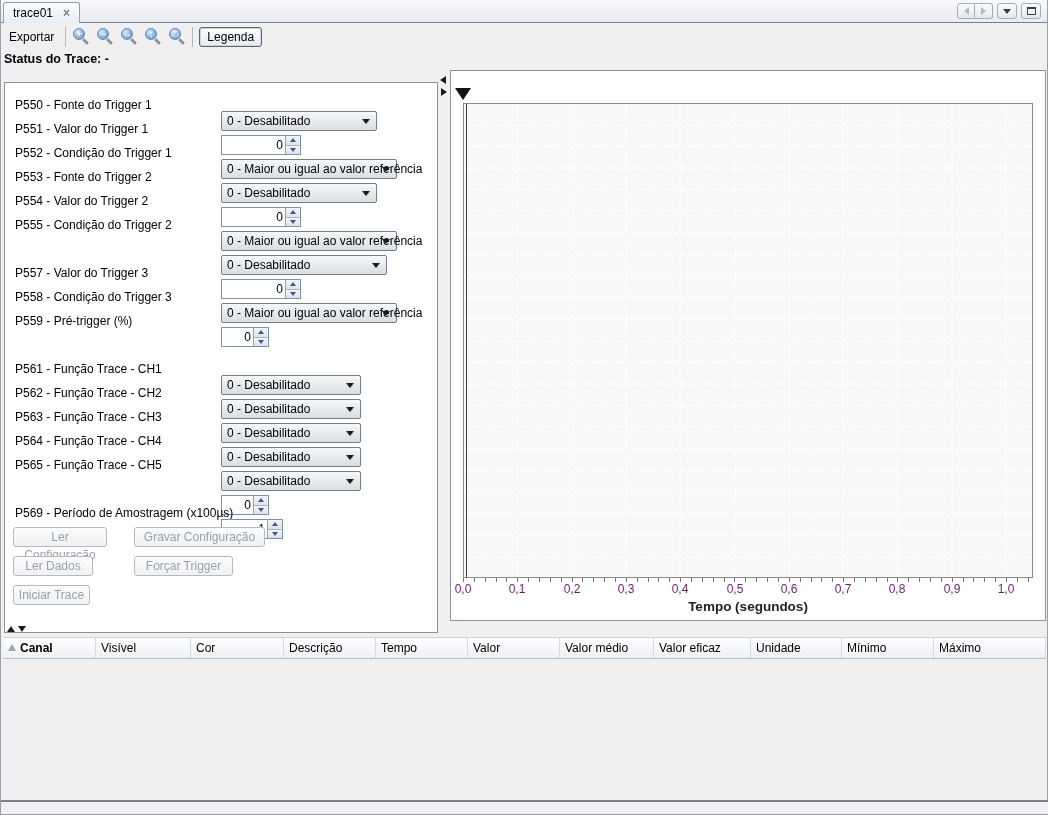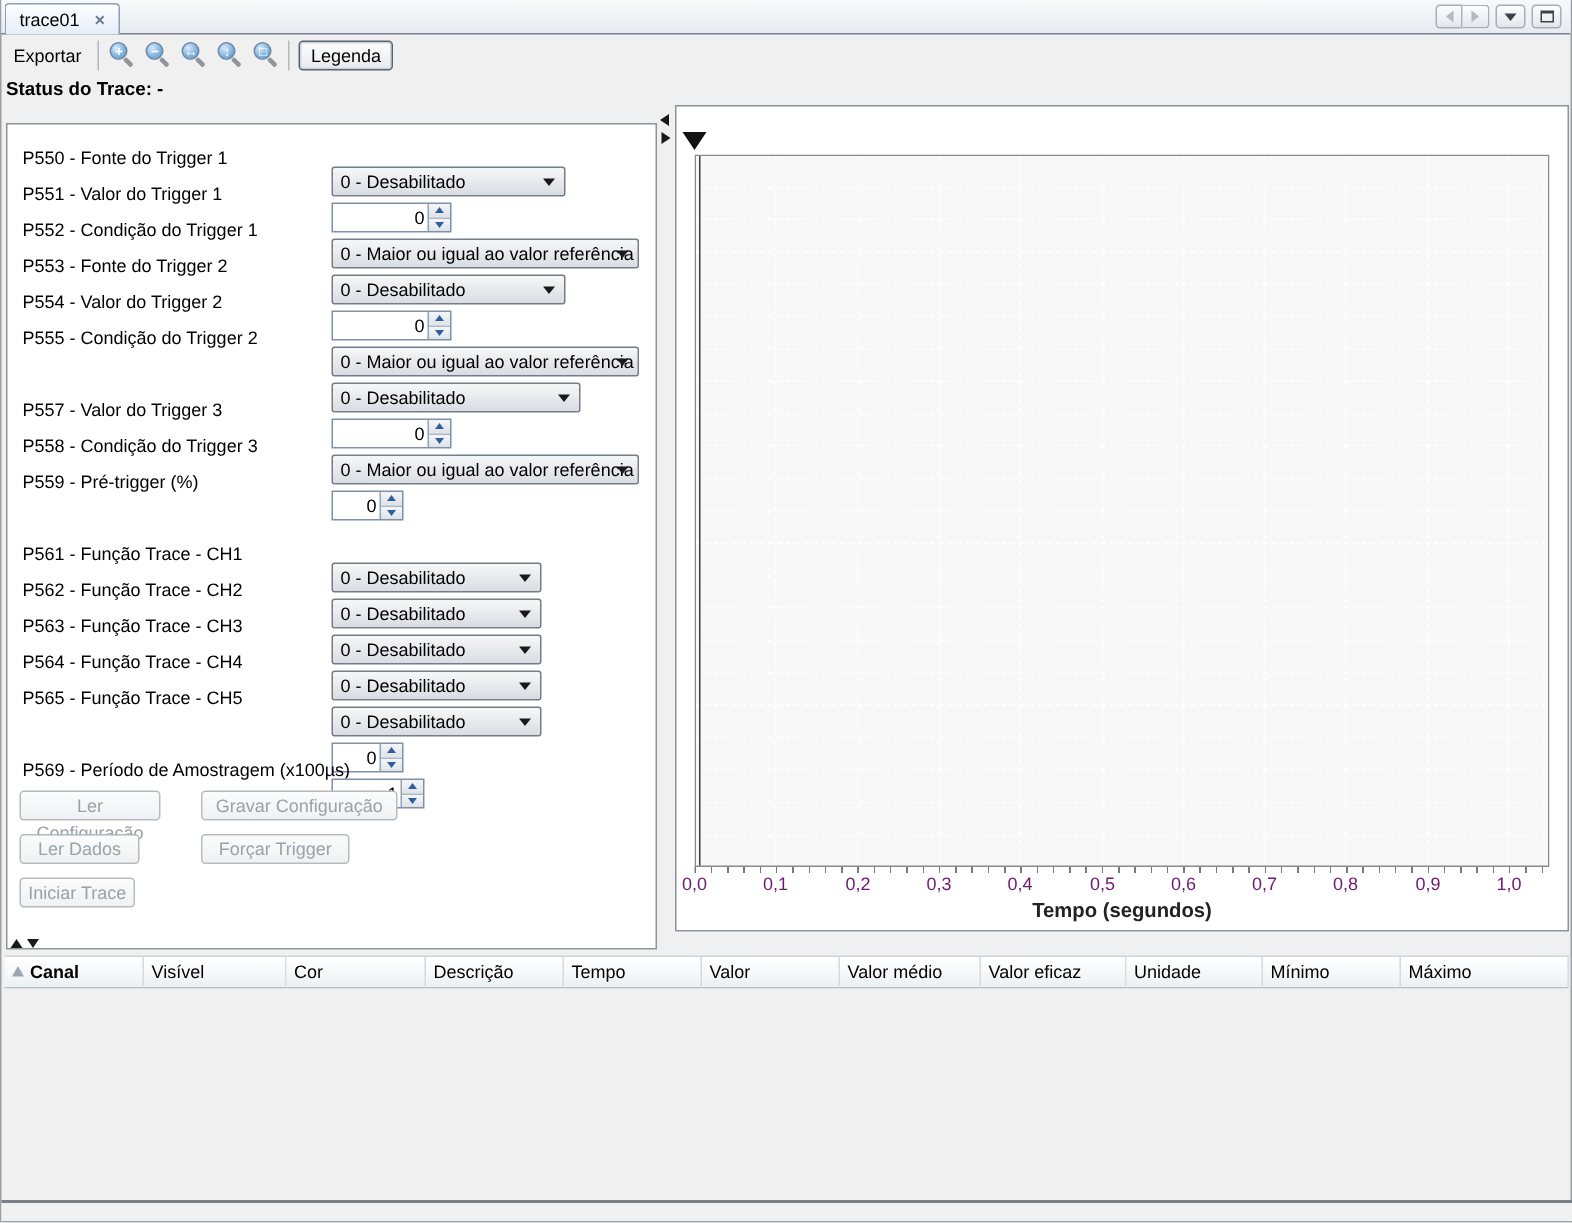--- a/index.html
+++ b/index.html
@@ -53,21 +53,21 @@
   .crow { position:absolute; height:20px; left:0; right:0; }
   .clabel { position:absolute; left:10px; line-height:20px; white-space:nowrap; }
   .ctrl { position:absolute; left:216px; top:16px; }
 
   .combo { height:20px; border:1px solid #757d87; border-radius:2px;
            background:linear-gradient(#f6f7f8,#d9dde2); position:relative; }
   .combo-val { position:absolute; left:5px; top:0; line-height:18px; white-space:nowrap; }
   .combo-arrow { position:absolute; right:6px; top:7px; width:0; height:0;
                  border-left:4px solid transparent; border-right:4px solid transparent;
                  border-top:5px solid #1a1a1a; }
-  .w92{width:92px;} .w140{width:140px;} .w156{width:156px;} .w166{width:166px;} .w205{width:205px;}
+  .w92{width:92px;} .w140{width:140px;} .w156{width:156px;} .w166{width:166px;} .w205{width:176px;}
 
   .spinner { height:20px; border:1px solid #7c91a8; background:#fff; display:flex; }
   .sp48{width:48px;} .sp62{width:62px;} .sp80{width:80px;}
   .spin-field { flex:1; min-width:0; border:none; outline:none; text-align:right; padding-right:2px;
                 font-family:"Liberation Sans",sans-serif; font-size:12px; background:#fff; }
   .spin-btns { width:15px; border-left:1px solid #95a2b2; display:flex; flex-direction:column; }
   .spin-up,.spin-down { flex:1; background:linear-gradient(#f4f5f7,#dfe3e8);
                         display:flex; align-items:center; justify-content:center; }
   .spin-up { border-bottom:1px solid #aeb8c2; }
   .tri-up-bl { width:0;height:0;border-left:3px solid transparent;border-right:3px solid transparent;border-bottom:4px solid #2f5d9d; }

